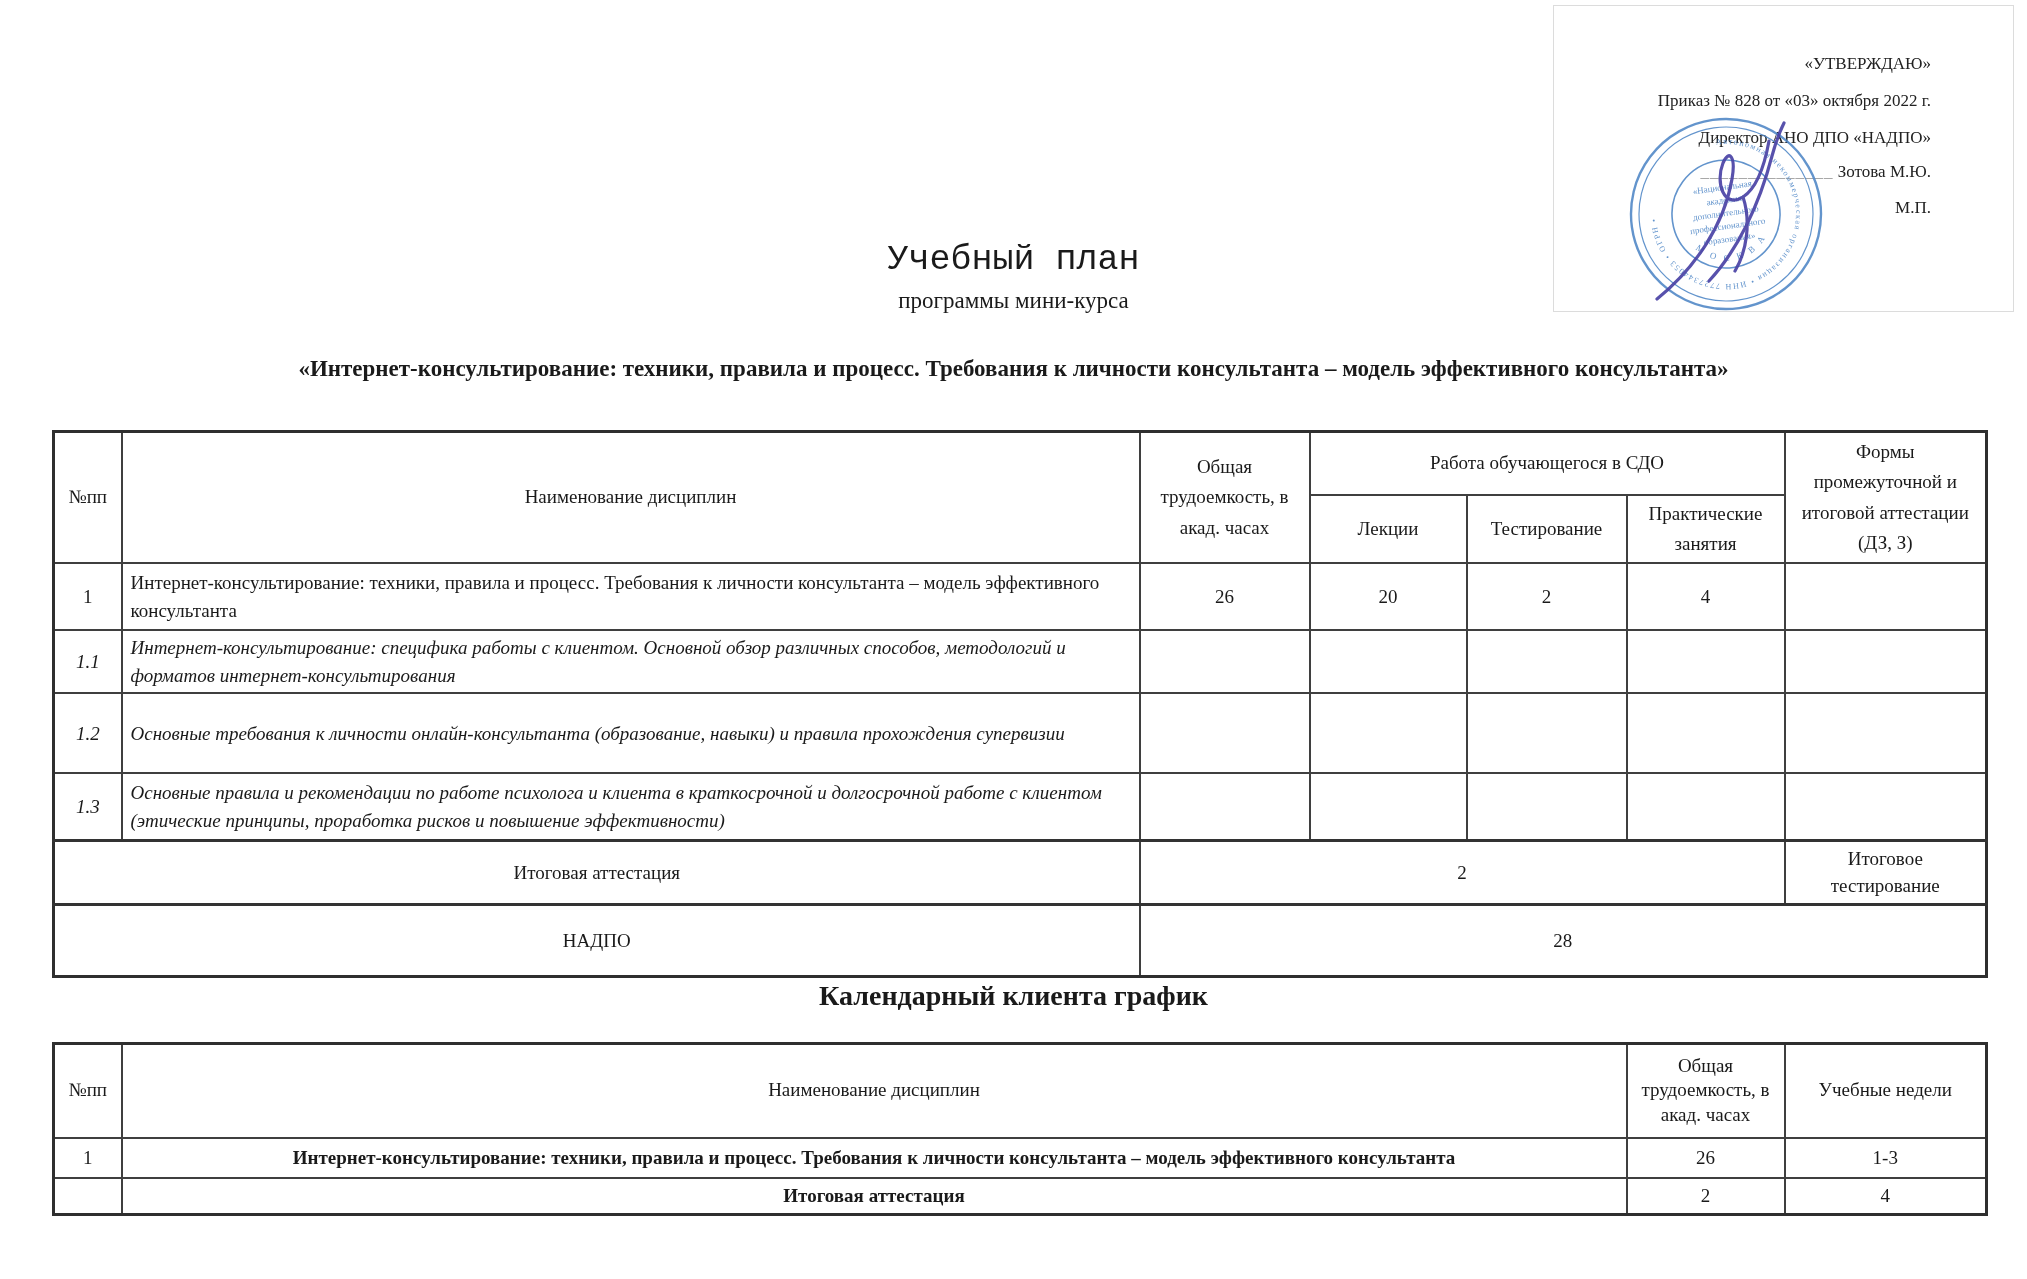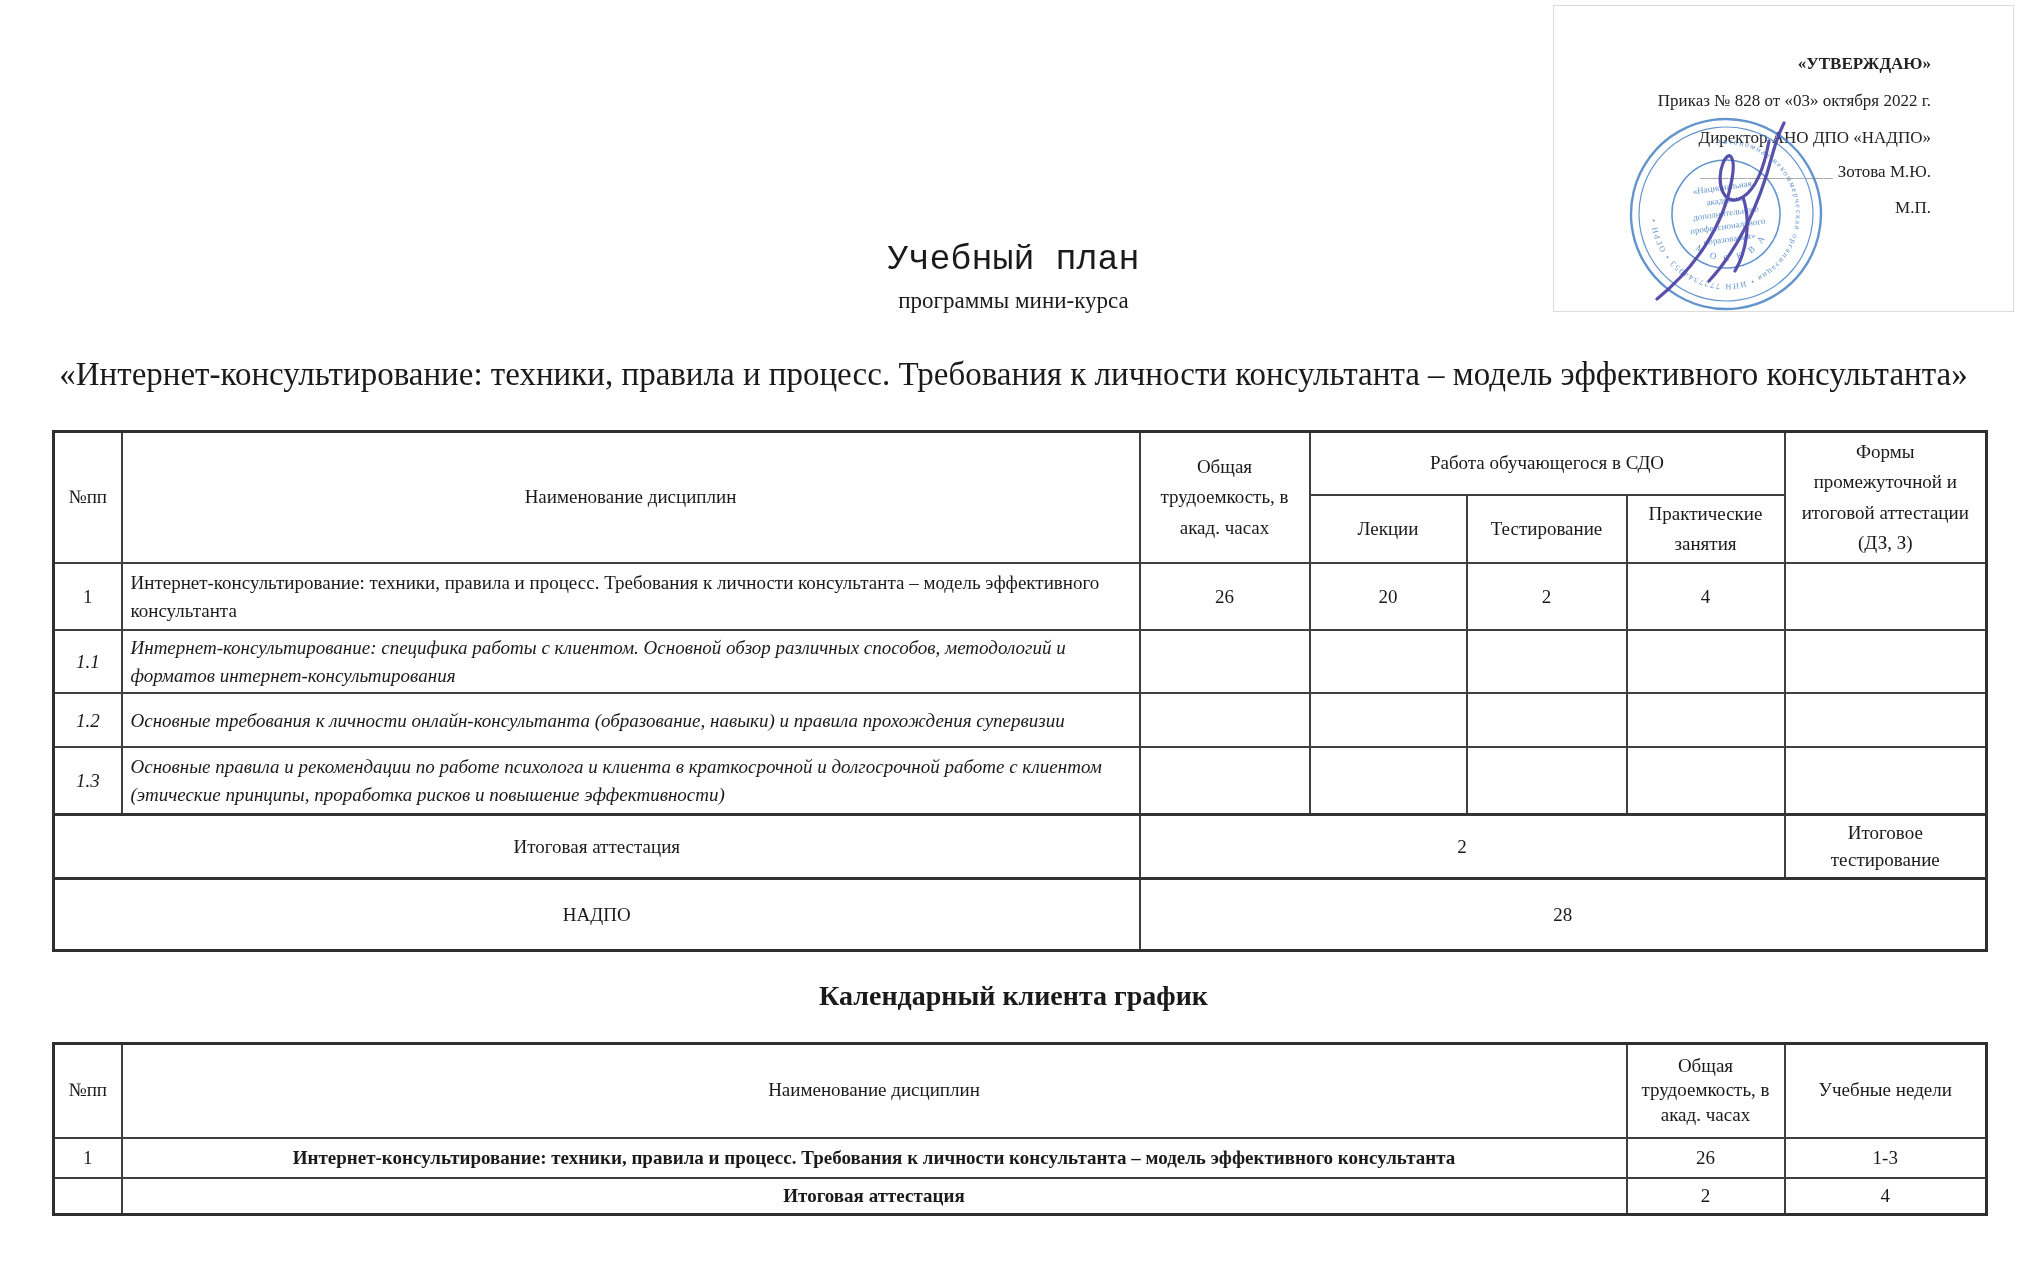--- a/index.html
+++ b/index.html
@@ -4,30 +4,30 @@
 <style>
   html,body{margin:0;padding:0;background:#ffffff;}
   body{
     position:relative;width:2027px;height:1279px;overflow:hidden;
     font-family:"Liberation Serif","DejaVu Serif",serif;color:#1a1a1a;
   }
   
   .center-line{position:absolute;left:0;width:100%;text-align:center;}
   .doc-title{top:240px;font-size:35px;font-family:Liberation Mono, monospace;}
   .doc-subtitle{top:280px;font-size:23px;margin-top:8px;}
-  .course-title{top:356px;font-size:33px;font-weight:normal;}
+  .course-title{top:356px;font-size:23px;font-weight:bold;}
   .schedule-title{top:980px;font-size:28px;font-weight:bold;}
 
   
   .approval{
     position:absolute;left:1553px;top:5px;width:459px;height:305px;
     border:1px solid #dcdcdc;
   }
   .appr-line{position:absolute;right:82px;white-space:nowrap;font-size:17px;color:#222;}
-  .appr-approve{top:48px;font-weight:bold;}
+  .appr-approve{top:48px;font-weight:normal;}
   .appr-order{top:85px;}
   .appr-director{top:122px;}
   .appr-sign{top:156px;}
   .appr-sign .sig-underline{color:#9a9a9a;letter-spacing:1px;}
   .appr-mp{top:192px;}
   .stamp-wrap{position:absolute;left:72px;top:108px;width:200px;height:200px;opacity:.88;}
   .signature-wrap{position:absolute;left:85px;top:95px;width:230px;height:215px;}
 
   
   table{border-collapse:collapse;table-layout:fixed;}
@@ -41,21 +41,21 @@
   .t1 thead th{line-height:1.6;}
   .t1 .name-cell{text-align:left;}
   .t1 .italic-row td{font-style:italic;}
   .t1 .footer-sep td{border-top:3px solid #333;}
   .bold{font-weight:bold;}
   .t2{top:1042px;width:1933px;border:3px solid #2f2f2f;}
   .t2 thead th{line-height:1.3;}
   .t2 td.bold-name{font-weight:bold;}
 
   .r-h1{height:63px;} .r-h2{height:55px;}
-  .r-b1{height:67px;} .r-b2{height:58px;} .r-b3{height:54px;} .r-b4{height:67px;}
+  .r-b1{height:67px;} .r-b2{height:58px;} .r-b3{height:80px;} .r-b4{height:67px;}
   .r-fin{height:53px;} .r-tot{height:72px;}
   .t2-h{height:94px;} .t2-r1{height:40px;} .t2-r2{height:37px;}
 </style>
 </head>
 <body>
 
 <div class="approval">
   <div class="appr-line appr-approve">«УТВЕРЖДАЮ»</div>
   <div class="appr-line appr-order">Приказ № 828 от «03» октября 2022 г.</div>
   <div class="appr-line appr-director">Директор АНО ДПО «НАДПО»</div>

